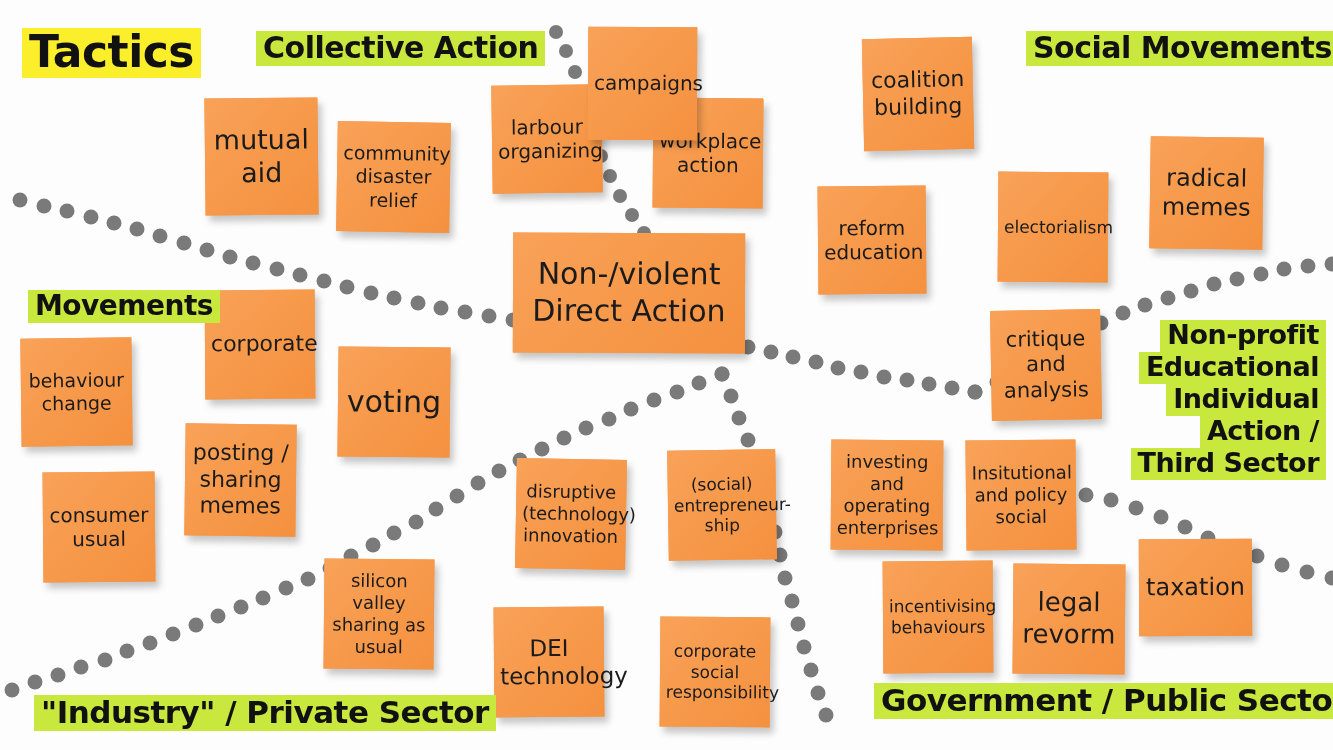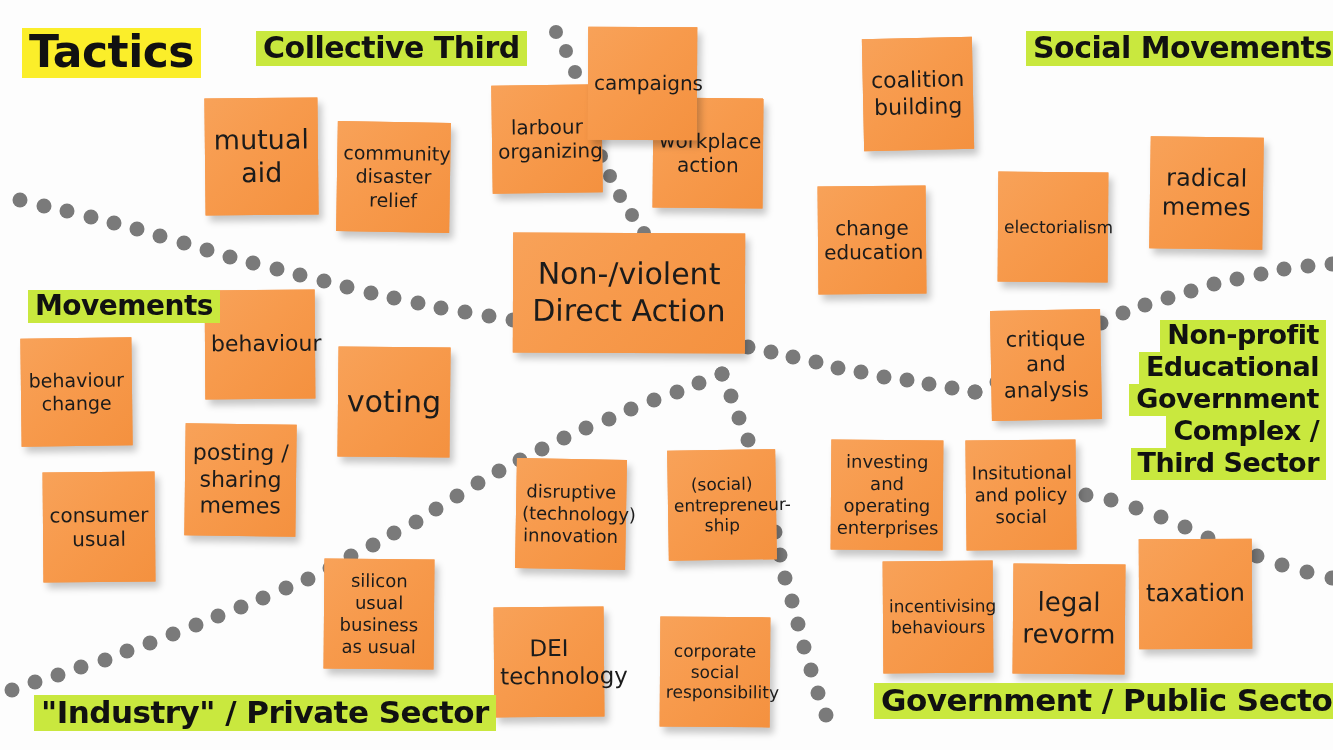--- a/index.html
+++ b/index.html
@@ -226,41 +226,41 @@
 
   <div class="note" style="left:863px; top:38px; width:110px; height:112px; font-size:22px; transform:rotate(-1.2deg); z-index:11;">
     <span>coalition building</span>
   </div>
 
   <div class="note" style="left:1150px; top:137px; width:113px; height:112px; font-size:24px; transform:rotate(0.8deg); z-index:11;">
     <span>radical memes</span>
   </div>
 
   <div class="note" style="left:818px; top:186px; width:108px; height:108px; font-size:20px; transform:rotate(-0.5deg); z-index:11;">
-    <span>change education</span>
+    <span>reform education</span>
   </div>
 
   <div class="note" style="left:998px; top:172px; width:110px; height:110px; font-size:17px; transform:rotate(0.4deg); z-index:11;">
     <span>electorialism</span>
   </div>
 
   <div class="note" style="left:513px; top:233px; width:232px; height:120px; font-size:30px; transform:rotate(0.2deg); z-index:14;">
     <span>Non-/violent Direct Action</span>
   </div>
 
   <div class="note" style="left:991px; top:310px; width:110px; height:110px; font-size:21px; transform:rotate(-1.0deg); z-index:11;">
     <span>critique and analysis</span>
   </div>
 
   <div class="note" style="left:21px; top:338px; width:111px; height:108px; font-size:19px; transform:rotate(-0.7deg); z-index:11;">
     <span>behaviour change</span>
   </div>
 
   <div class="note" style="left:205px; top:290px; width:110px; height:109px; font-size:22px; transform:rotate(-0.4deg); z-index:11;">
-    <span>behaviour</span>
+    <span>corporate</span>
   </div>
 
   <div class="note" style="left:338px; top:347px; width:112px; height:110px; font-size:30px; transform:rotate(0.6deg); z-index:11;">
     <span>voting</span>
   </div>
 
   <div class="note" style="left:185px; top:424px; width:111px; height:112px; font-size:22px; transform:rotate(0.7deg); z-index:11;">
     <span>posting / sharing memes</span>
   </div>
 
@@ -278,64 +278,64 @@
 
   <div class="note" style="left:831px; top:440px; width:112px; height:110px; font-size:18px; transform:rotate(0.4deg); z-index:11;">
     <span>investing and operating enterprises</span>
   </div>
 
   <div class="note" style="left:966px; top:440px; width:110px; height:110px; font-size:18px; transform:rotate(-0.6deg); z-index:11;">
     <span>Insitutional and policy social</span>
   </div>
 
   <div class="note" style="left:324px; top:559px; width:110px; height:110px; font-size:18px; transform:rotate(0.5deg); z-index:11;">
-    <span>silicon usual business as usual</span>
+    <span>silicon valley sharing as usual</span>
   </div>
 
   <div class="note" style="left:883px; top:561px; width:110px; height:112px; font-size:17px; transform:rotate(-0.4deg); z-index:11;">
     <span>incentivising behaviours</span>
   </div>
 
   <div class="note" style="left:1013px; top:564px; width:112px; height:110px; font-size:26px; transform:rotate(0.5deg); z-index:11;">
     <span>legal revorm</span>
   </div>
 
-  <div class="note" style="left:1139px; top:539px; width:113px; height:110px; font-size:24px; transform:rotate(-0.3deg); z-index:11;">
+  <div class="note" style="left:1139px; top:539px; width:113px; height:97px; font-size:24px; transform:rotate(-0.3deg); z-index:11;">
     <span>taxation</span>
   </div>
 
   <div class="note" style="left:494px; top:607px; width:110px; height:110px; font-size:23px; transform:rotate(-0.5deg); z-index:11;">
     <span>DEI technology</span>
   </div>
 
   <div class="note" style="left:660px; top:617px; width:110px; height:110px; font-size:17px; transform:rotate(0.4deg); z-index:11;">
     <span>corporate social responsibility</span>
   </div>
 
   <div class="header yellow" style="left:22px; top:26px; font-size:44px;">
     <span class="hl">Tactics</span>
   </div>
 
   <div class="header" style="left:256px; top:30px; font-size:30px;">
-    <span class="hl">Collective Third</span>
+    <span class="hl">Collective Action</span>
   </div>
 
   <div class="header" style="left:1026px; top:30px; font-size:30px;">
     <span class="hl">Social Movements</span>
   </div>
 
   <div class="header" style="left:28px; top:289px; font-size:28px;">
     <span class="hl">Movements</span>
   </div>
 
   <div class="header multiline" style="left:1110px; top:320px; width:216px; font-size:27px;">
     <span class="hl">Non-profit</span><br>
     <span class="hl">Educational</span><br>
-    <span class="hl">Government</span><br>
-    <span class="hl">Complex /</span><br>
+    <span class="hl">Individual</span><br>
+    <span class="hl">Action /</span><br>
     <span class="hl">Third Sector</span>
   </div>
 
   <div class="header" style="left:34px; top:694px; font-size:31px;">
     <span class="hl">"Industry" / Private Sector</span>
   </div>
 
   <div class="header" style="left:874px; top:682px; font-size:31px;">
     <span class="hl">Government / Public Sector</span>
   </div>

